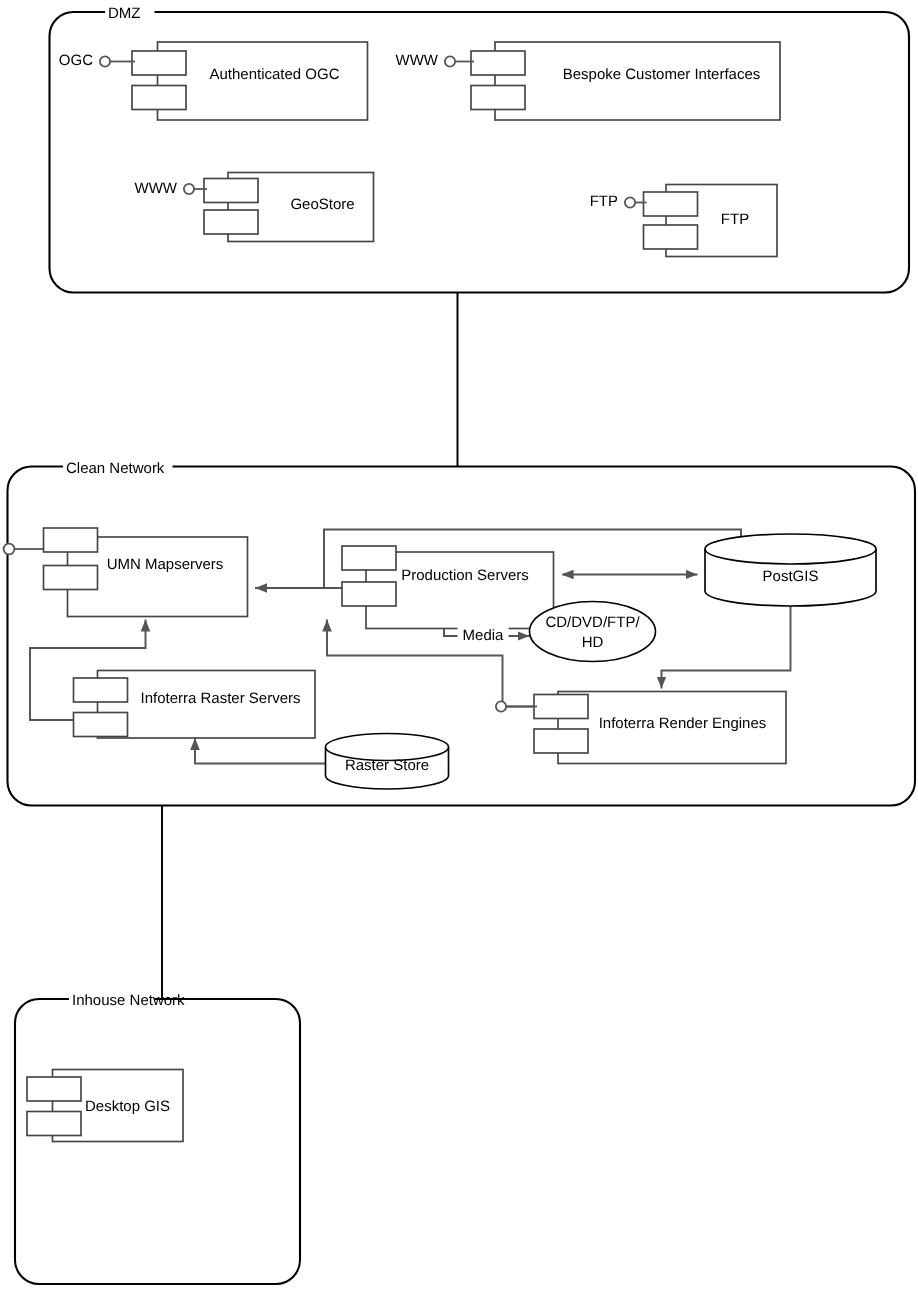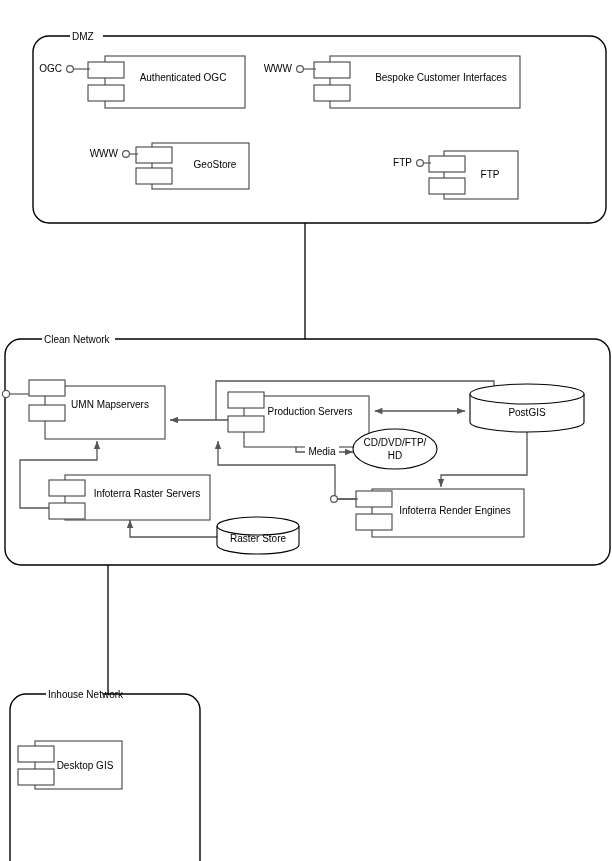--- a/index.html
+++ b/index.html
@@ -10,21 +10,20 @@
   body {
     width: 612px;
     height: 861px;
     font-family: "Liberation Sans", sans-serif;
     overflow: hidden;
   }
   #diagram-root {
     position: relative;
     width: 612px;
     height: 663px;
-    margin-top: 28px;
   }
   svg#uml-canvas {
     display: block;
     width: 612px;
     height: 861px;
   }
   .boundary-rect {
     fill: none;
     stroke: #000000;
     stroke-width: 1.4;

